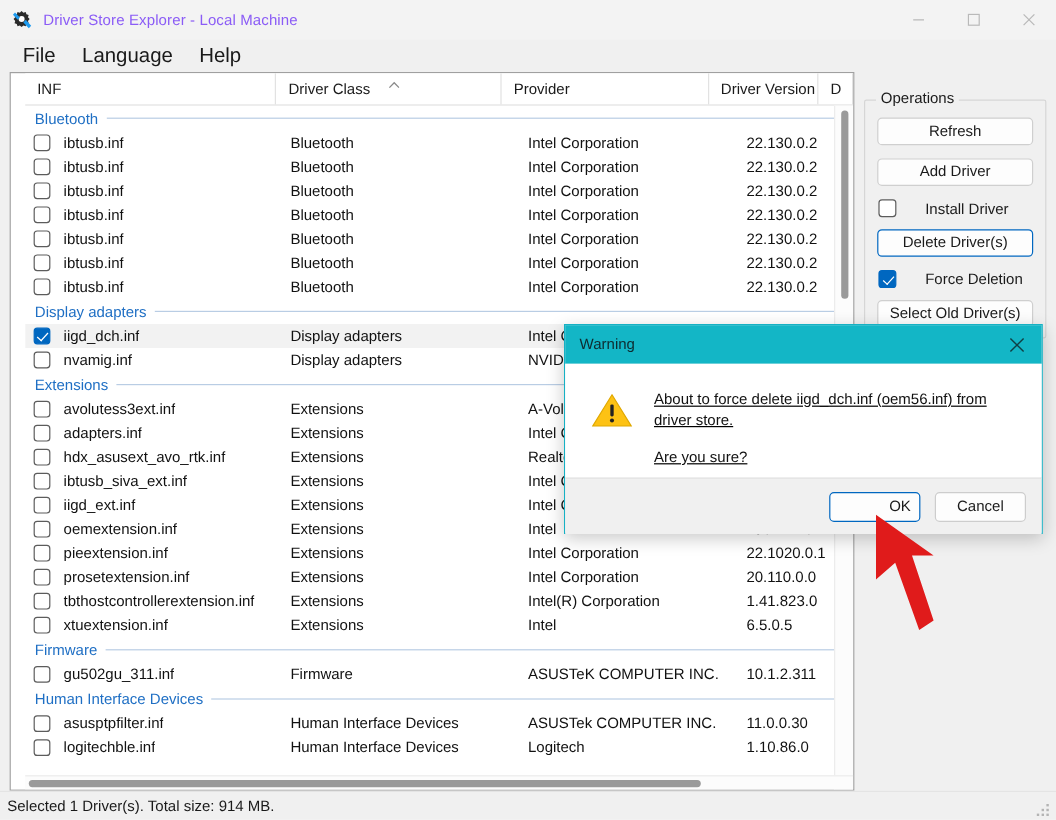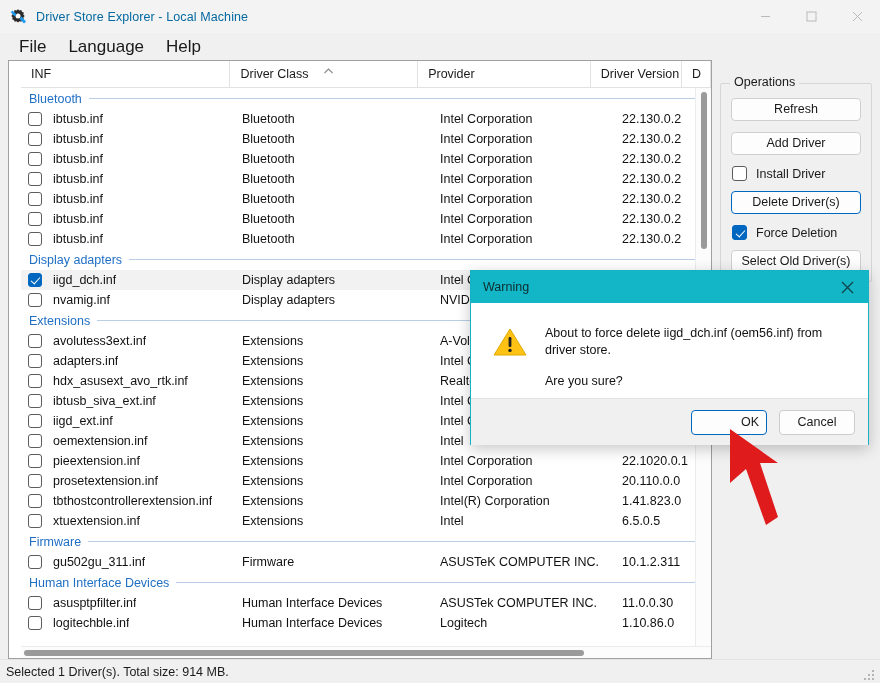--- a/index.html
+++ b/index.html
@@ -24,21 +24,21 @@
     background: #f3f3f3;
     display: flex; align-items: center;
     position: relative;
   }
   .app-icon {
     width: 20px; height: 20px;
     margin-left: 8px; margin-right: 8px;
     position: relative; flex: 0 0 auto;
   }
   .title-text {
-    font-size: 12.5px; color: #0369a1;
+    font-size: 12.5px; color: #8b5cf6;
     letter-spacing: 0.1px;
   }
   .win-buttons { margin-left: auto; display: flex; height: 33px; }
   .win-btn {
     width: 46px; height: 33px;
     display: flex; align-items: center; justify-content: center;
     color: #b9b9b9; font-size: 11px;
   }
   .win-btn svg { display: block; }
 
@@ -230,21 +230,21 @@
     position: relative; flex: 0 0 auto;
   }
   .chk-row .cbx2.checked { background: #0067c0; border-color: #0067c0; }
   .chk-row .cbx2.checked::after {
     content: "";
     position: absolute; left: 4.5px; top: 1.5px;
     width: 4px; height: 8px;
     border: solid #fff; border-width: 0 1.6px 1.6px 0;
     transform: rotate(42deg);
   }
-  .chk-row .lbl { font-size: 12.5px; color: #1a1a1a; margin-left: 9px; }
+  .chk-row .lbl { font-size: 12.5px; color: #1a1a1a; margin-left: 24px; }
 
   
   .statusbar {
     height: 24px; min-height: 24px;
     background: #f0f0f0;
     display: flex; align-items: center;
     padding-left: 6px;
     border-top: 1px solid #e4e4e4;
     position: relative;
   }
@@ -286,21 +286,21 @@
   .dlg-body {
     flex: 1 1 auto;
     background: #ffffff;
     display: flex;
     padding: 18px 14px 10px 14px;
   }
   .warn-icon {
     width: 34px; height: 30px; flex: 0 0 34px;
     margin-left: 8px; margin-top: 6px;
   }
-  .dlg-texts { margin-left: 18px; margin-top: 4px; }
+  .dlg-texts { margin-left: 18px; margin-top: 4px; text-decoration: underline; }
   .dlg-msg {
     font-size: 12.5px; color: #111;
     line-height: 17px;
     max-width: 290px;
   }
   .dlg-q { font-size: 12.5px; color: #111; margin-top: 15px; }
   .dlg-footer {
     height: 47px; min-height: 47px;
     background: #f0f0f0;
     border-top: 1px solid #e3e3e3;

